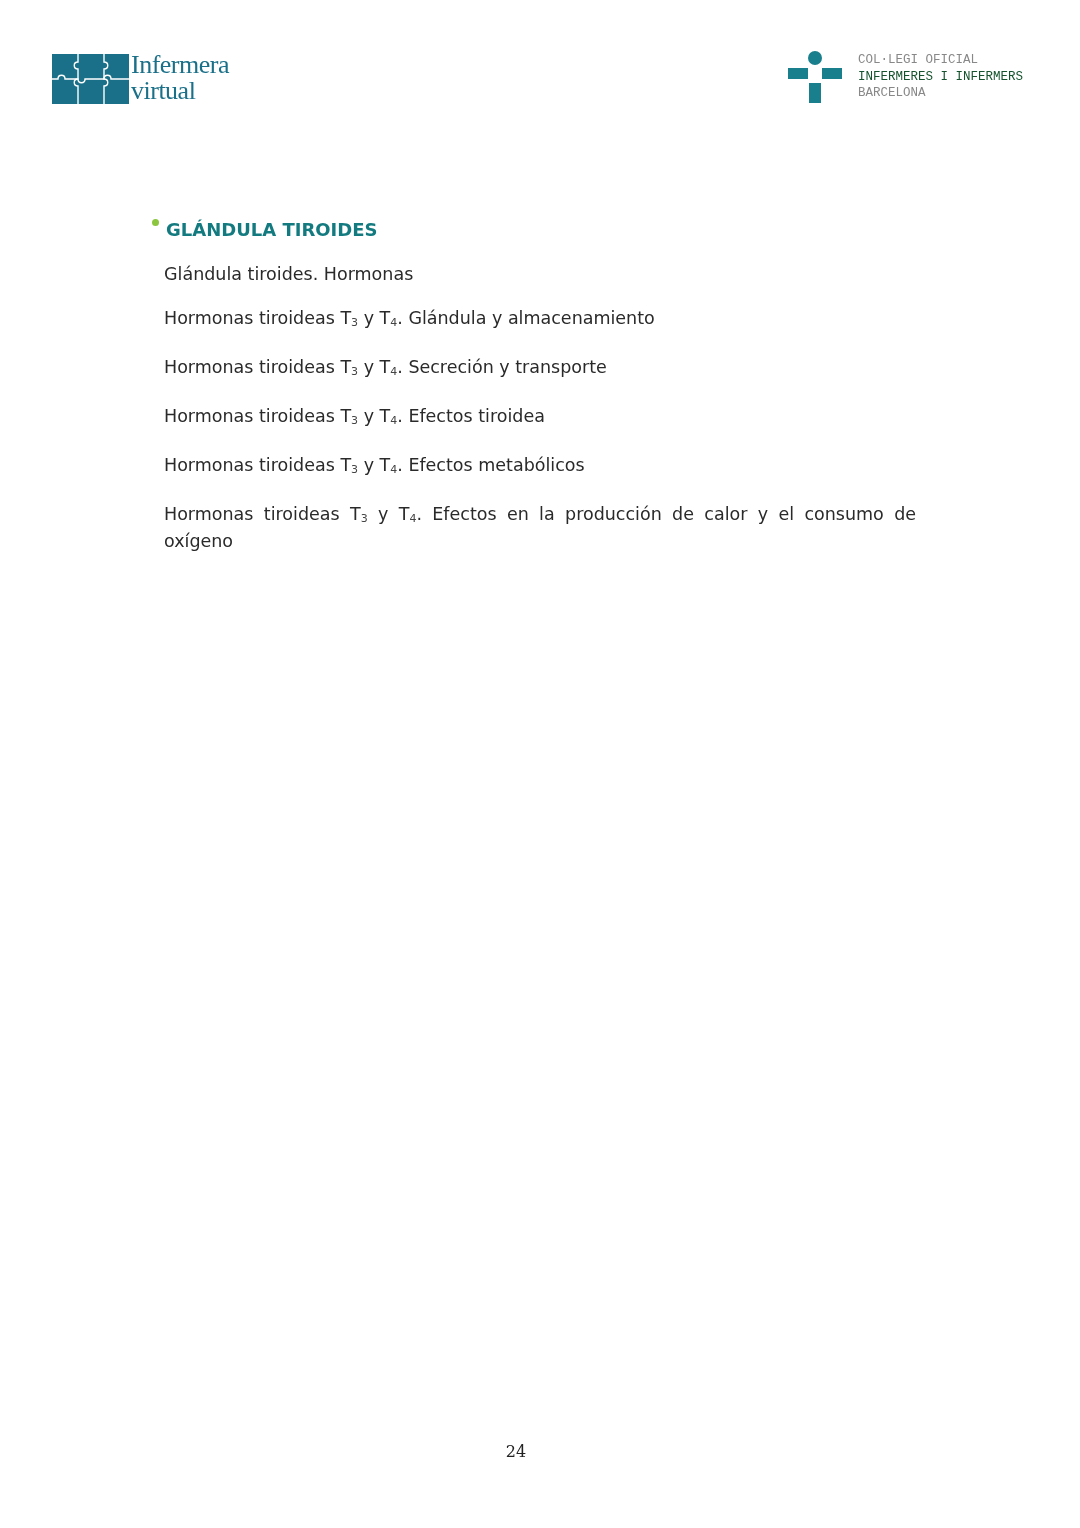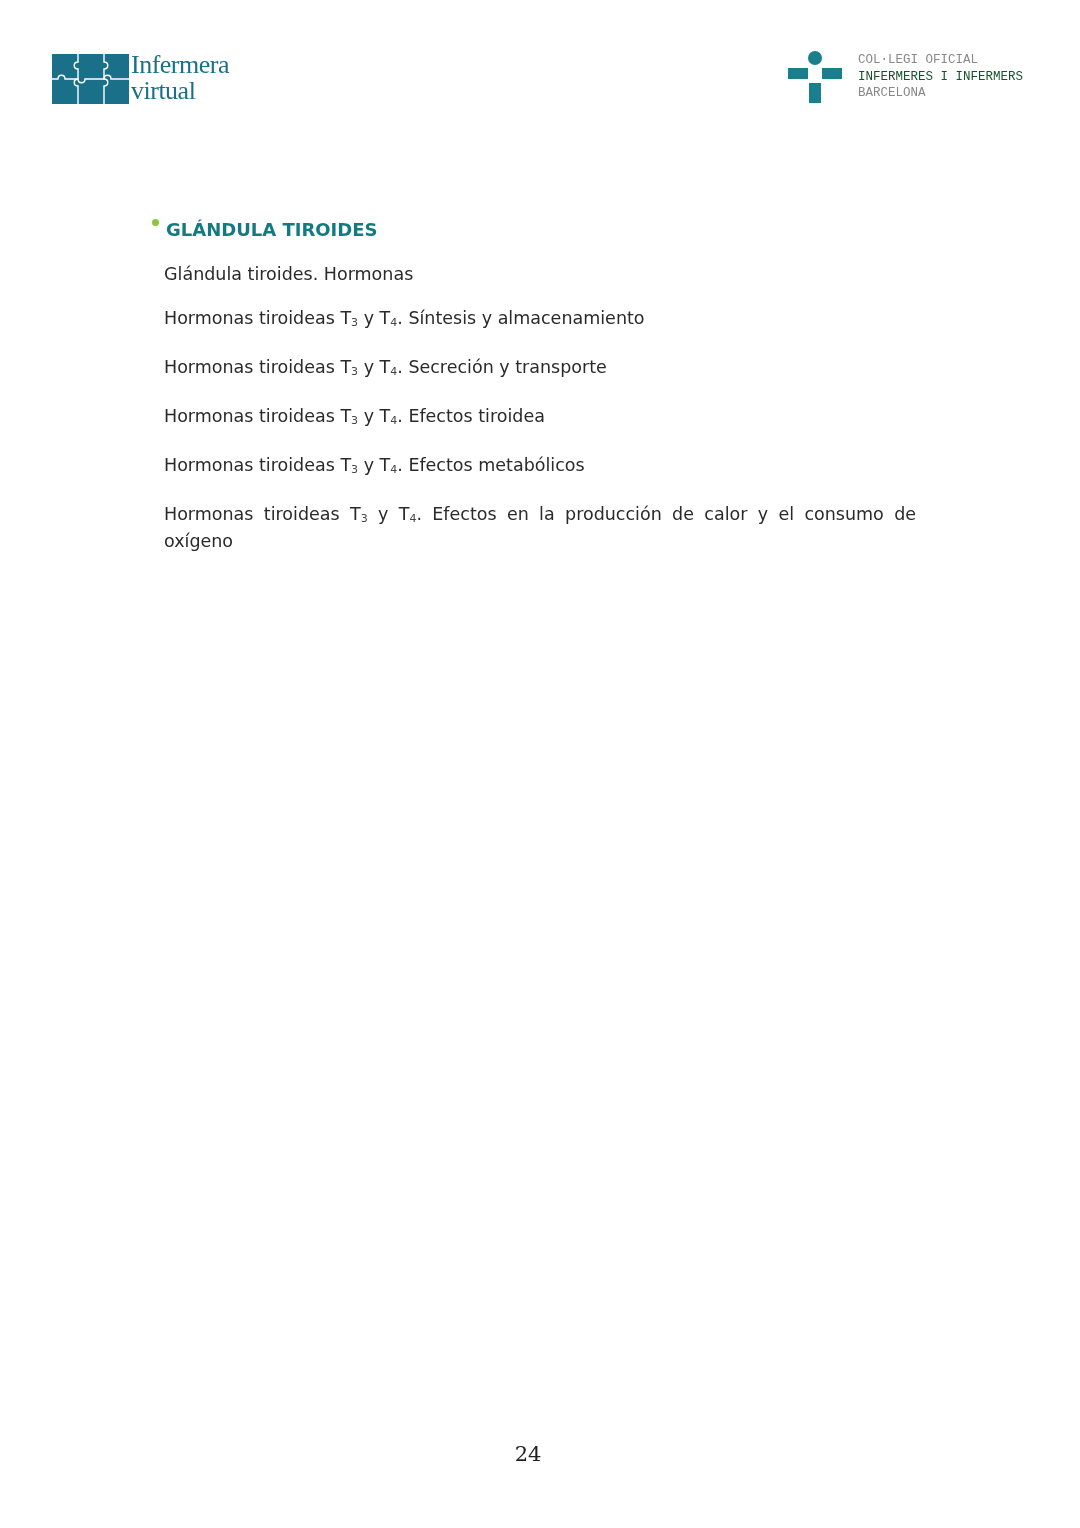--- a/index.html
+++ b/index.html
@@ -14,21 +14,21 @@
   .cross .barr { position: absolute; left: 34px; top: 17px; width: 20px; height: 11px; background: #1a7f8c; }
   .cross .stem { position: absolute; left: 21px; top: 32px; width: 12px; height: 20px; background: #1a7f8c; }
   .coib-text { margin-left: 16px; font-family: Liberation Mono, monospace; font-size: 12.5px; line-height: 16.5px; margin-top: 1px; }
   .coib-text .l1, .coib-text .l3 { color: #888888; }
   .coib-text .l2 { color: #14532d; }
   .content { position: absolute; left: 154px; top: 219px; width: 772px; }
   .section-title { display: flex; font-weight: bold; color: #137b80; font-size: 18px; height: 24px; margin-left: -2px; }
   .bullet { width: 7px; height: 7px; border-radius: 50%; background: #8cc63f; margin-right: 7px; }
   .item { font-size: 17.5px; color: #2a2a2a; line-height: 22px; margin: 10px; text-align: justify; text-align-last: left; }
   .item sub { font-size: 11px; vertical-align: -2px; color: #444; }
-  .page-number { position: absolute; left: 0; width: 1032px; top: 1442px; text-align: center; font-family: "DejaVu Serif", serif; font-size: 21px; color: #222; padding-left: 12px; }
+  .page-number { position: absolute; left: 0; width: 1032px; top: 1442px; text-align: center; font-family: "DejaVu Serif", serif; font-size: 16px; color: #222; }
 </style>
 </head>
 <body>
 
 <div class="logo-left">
   <div class="puzzle">
     <svg width="77" height="50" viewBox="0 0 77 50">
       <g fill="none" stroke="#ffffff" stroke-width="1.4" stroke-linecap="round">
         <path d="M26 0 v8 c-5 0 -5 7 0 7 v10 c-5 0 -5 7 0 7 v18"></path>
         <path d="M52 0 v8 c5 0 5 7 0 7 v10 c5 0 5 7 0 7 v18"></path>
@@ -57,21 +57,21 @@
 </div>
 
 <div class="content">
   <div class="section-title">
     <span class="bullet"></span>
     <span>GLÁNDULA TIROIDES</span>
   </div>
 
   <p class="item" style="margin-top:20px;"><span>Glándula tiroides. Hormonas</span></p>
 
-  <p class="item" style="margin-top:22px;"><span>Hormonas tiroideas T</span><sub>3</sub><span> y T</span><sub>4</sub><span>. Síntesis y almacenamiento</span></p>
+  <p class="item" style="margin-top:22px;"><span>Hormonas tiroideas T</span><sub>3</sub><span> y T</span><sub>4</sub><span>. Glándula y almacenamiento</span></p>
 
   <p class="item" style="margin-top:22px;"><span>Hormonas tiroideas T</span><sub>3</sub><span> y T</span><sub>4</sub><span>. Secreción y transporte</span></p>
 
   <p class="item" style="margin-top:22px;"><span>Hormonas tiroideas T</span><sub>3</sub><span> y T</span><sub>4</sub><span>. Efectos tiroidea</span></p>
 
   <p class="item" style="margin-top:22px;"><span>Hormonas tiroideas T</span><sub>3</sub><span> y T</span><sub>4</sub><span>. Efectos metabólicos</span></p>
 
   <p class="item" style="margin-top:22px;"><span>Hormonas tiroideas T</span><sub>3</sub><span> y T</span><sub>4</sub><span>. Efectos en la producción de calor y el consumo de oxígeno</span></p>
 
 </div>

